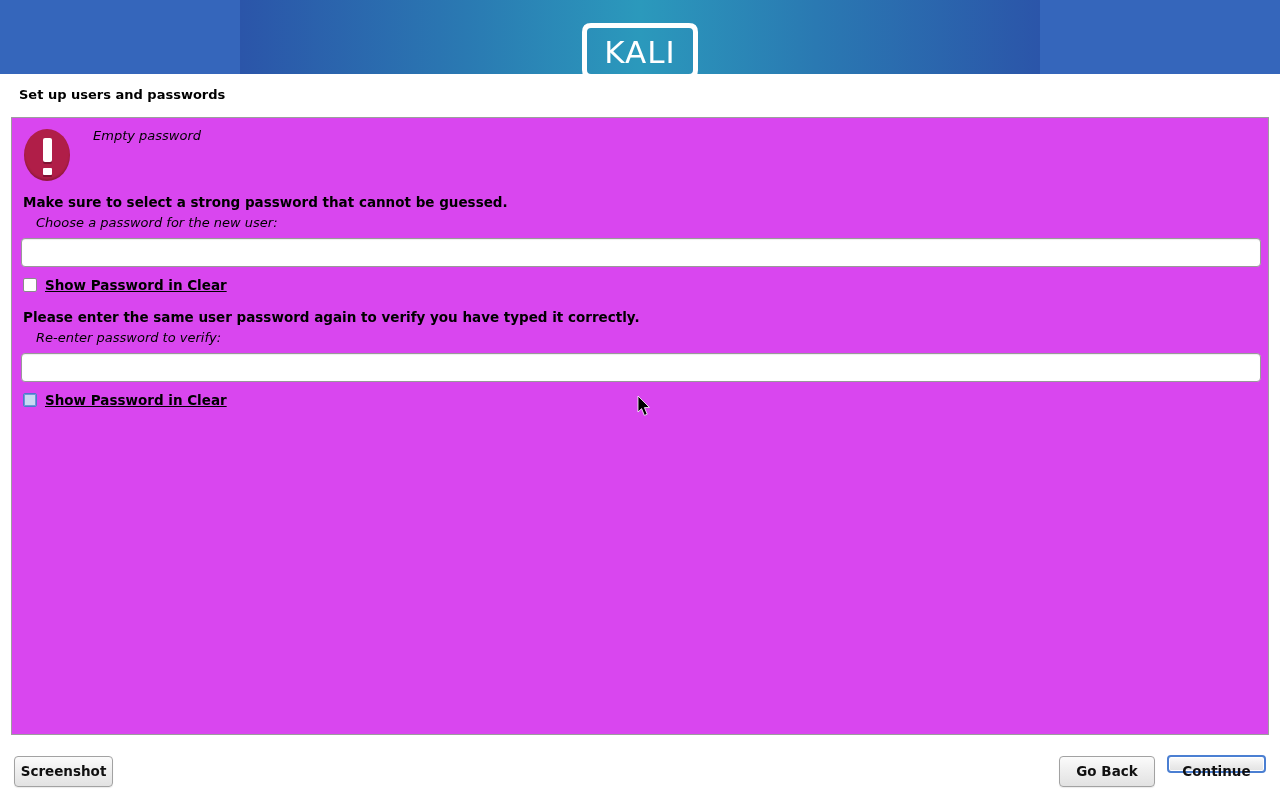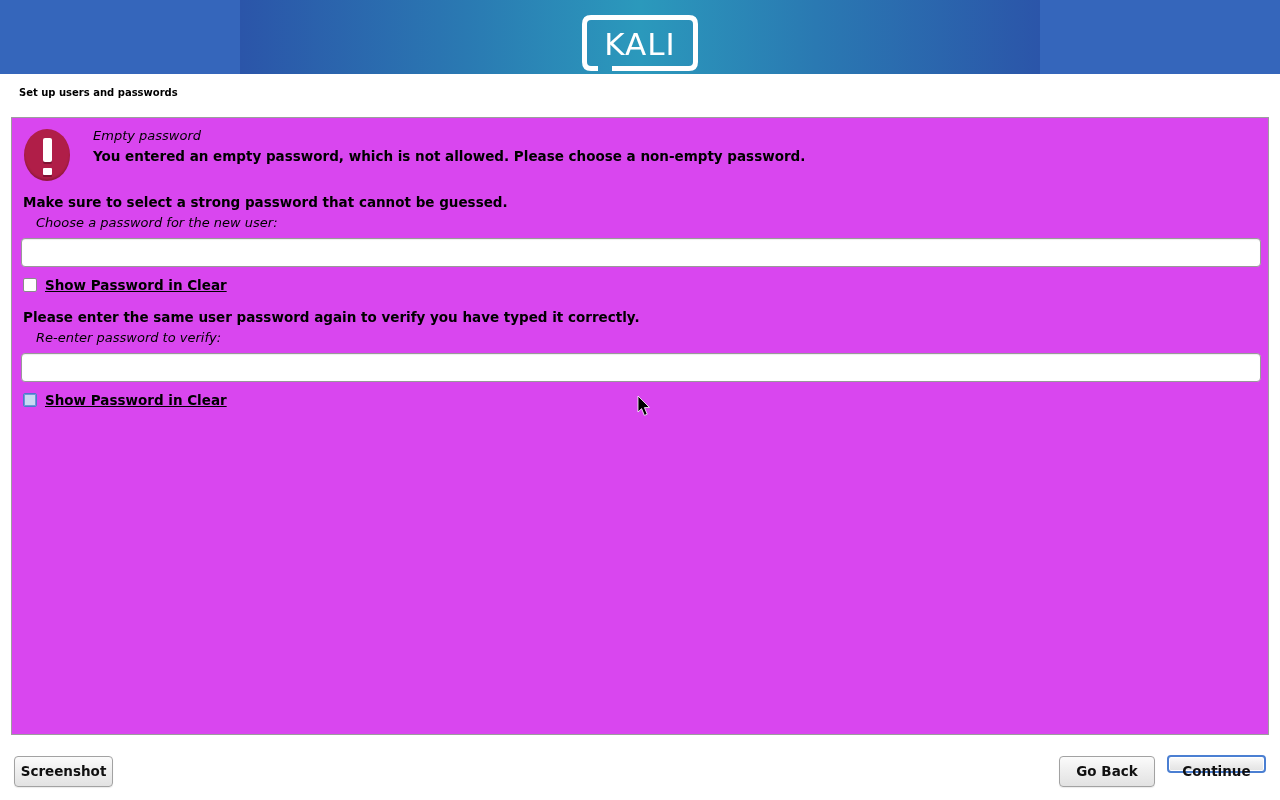--- a/index.html
+++ b/index.html
@@ -9,32 +9,32 @@
   
   .banner {
     position: absolute; left: 0; top: 0; width: 1280px; height: 74px;
     background: #3566bb;
   }
   .banner-gradient {
     position: absolute; left: 240px; top: 0; width: 800px; height: 74px;
     background: linear-gradient(to right, #2b55a9 0%, #2a79b2 28%, #2b99bc 50%, #2a79b2 72%, #2b55a9 100%);
   }
   .logo {
-    position: absolute; left: 582px; top: 15px; width: 116px; height: 56px;
+    position: absolute; left: 582px; top: 23px; width: 116px; height: 56px;
   }
   .logo svg { display: block; }
   .logo text {
     font-family: "DejaVu Sans", "Liberation Sans", sans-serif;
     letter-spacing: 1px;
   }
 
   
   .page-title {
     position: absolute; left: 19px; top: 87px;
-    font-weight: bold; font-size: 10px;
+    font-weight: bold; font-size: 13px;
   }
 
   
   .content-box {
     position: absolute; left: 11px; top: 117px; width: 1258px; height: 618px;
     border: 1px solid #9d9d9d; background: #d946ef;
   }
 
   
   .error-row { position: absolute; left: 12px; top: 8px; }
@@ -116,21 +116,20 @@
 
 <div class="content-box">
 
   <div class="error-row">
     <div class="error-icon">
       <div class="bar"></div>
       <div class="dot"></div>
     </div>
     <div class="error-texts">
       <div class="error-title">Empty password</div>
-      <div class="error-message">You entered an empty password, which is not allowed. Please choose a non-empty password.</div>
     </div>
   </div>
 
   <div class="row-heading" style="top: 76px;">Make sure to select a strong password that cannot be guessed.</div>
   <div class="row-sublabel" style="top: 97px;">Choose a password for the new user:</div>
   <input class="pw-input" style="top: 120px;" type="text" value="">
   <div class="check-row" style="top: 159px;">
     <div class="checkbox"></div>
     <div class="check-label">Show Password in Clear</div>
   </div>

